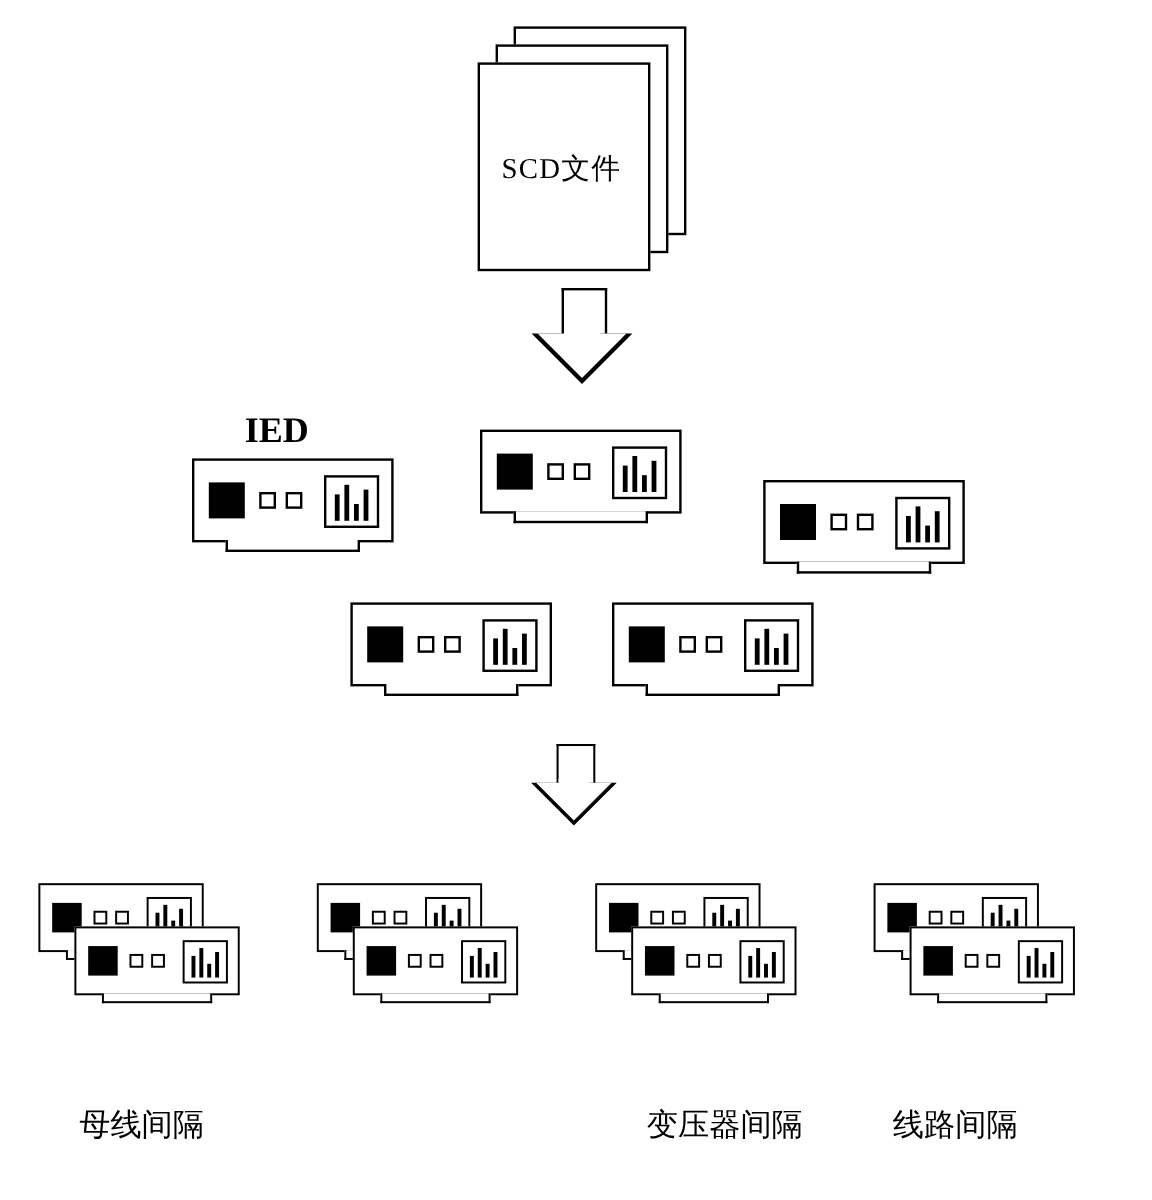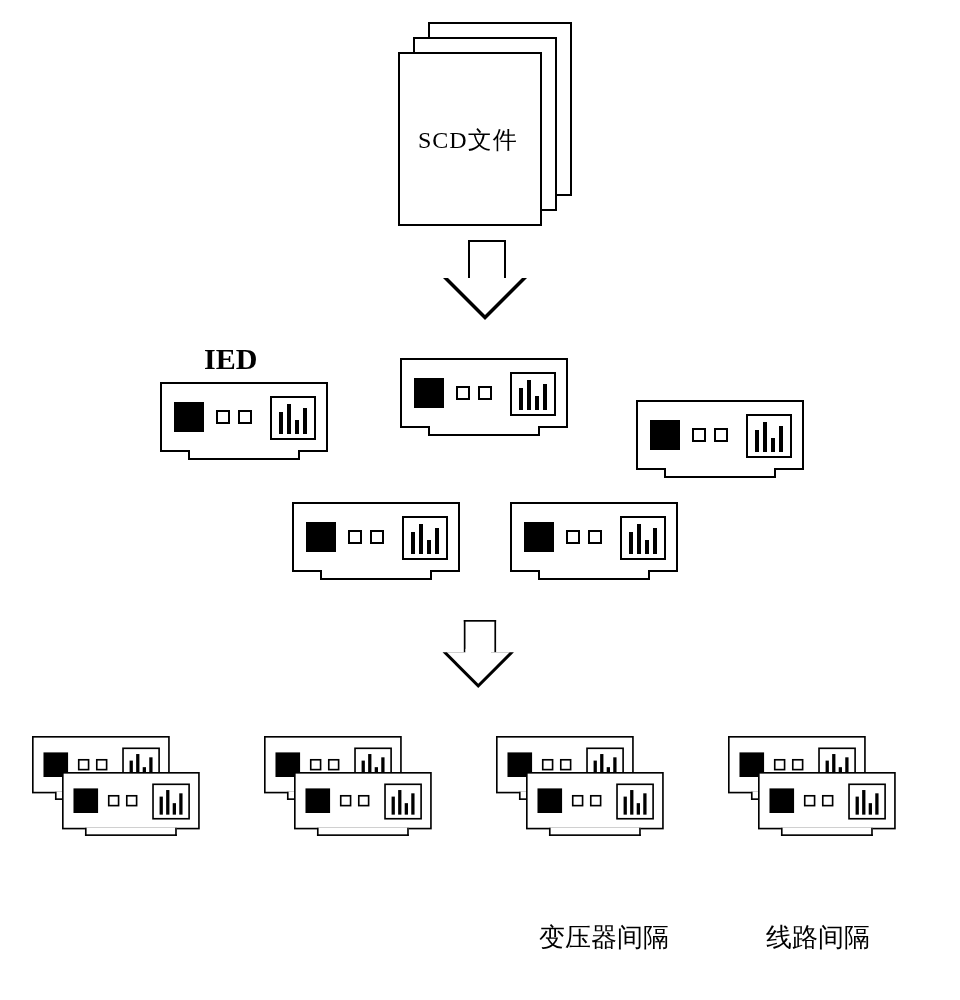--- a/index.html
+++ b/index.html
@@ -398,16 +398,17 @@
             <div class="bar b1"></div>
             <div class="bar b2"></div>
             <div class="bar b3"></div>
             <div class="bar b4"></div>
           </div>
       </div>
         <div class="dev-base"></div>
     </div>
   </div>
 
+  <div class="bay-label" style="left:18px;  top:920px;">母线间隔</div>
   <div class="bay-label" style="left:504px; top:920px;">变压器间隔</div>
-  <div class="bay-label" style="left:718px; top:920px;">线路间隔</div>
+  <div class="bay-label" style="left:696px; top:920px;">线路间隔</div>
 
 </div>
 
 </body></html>

